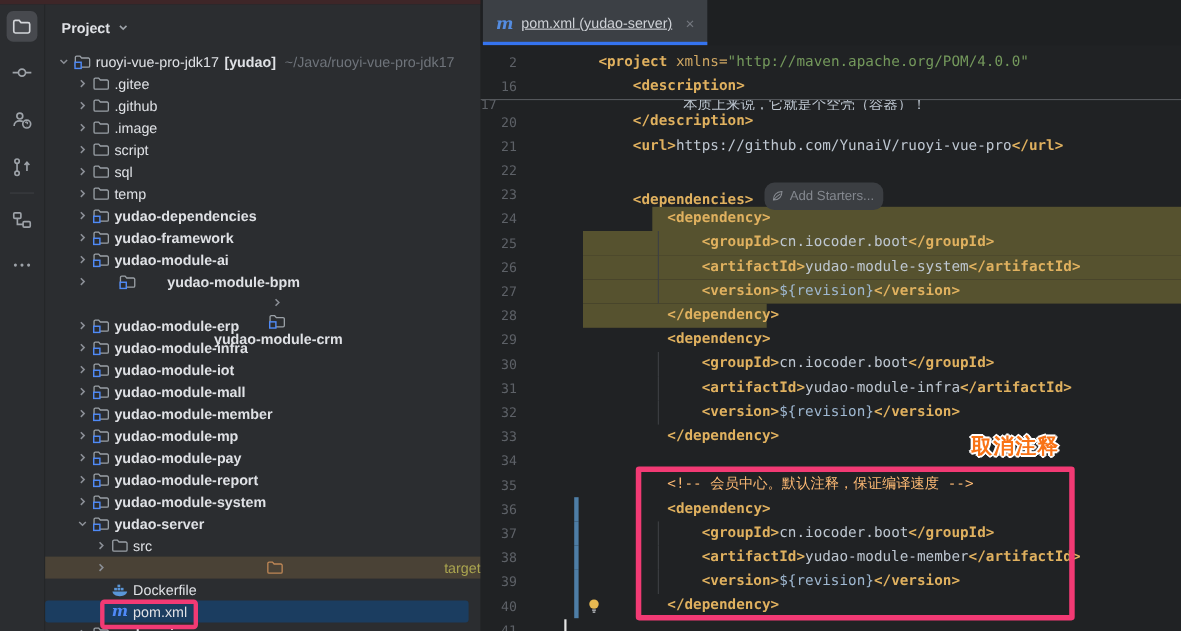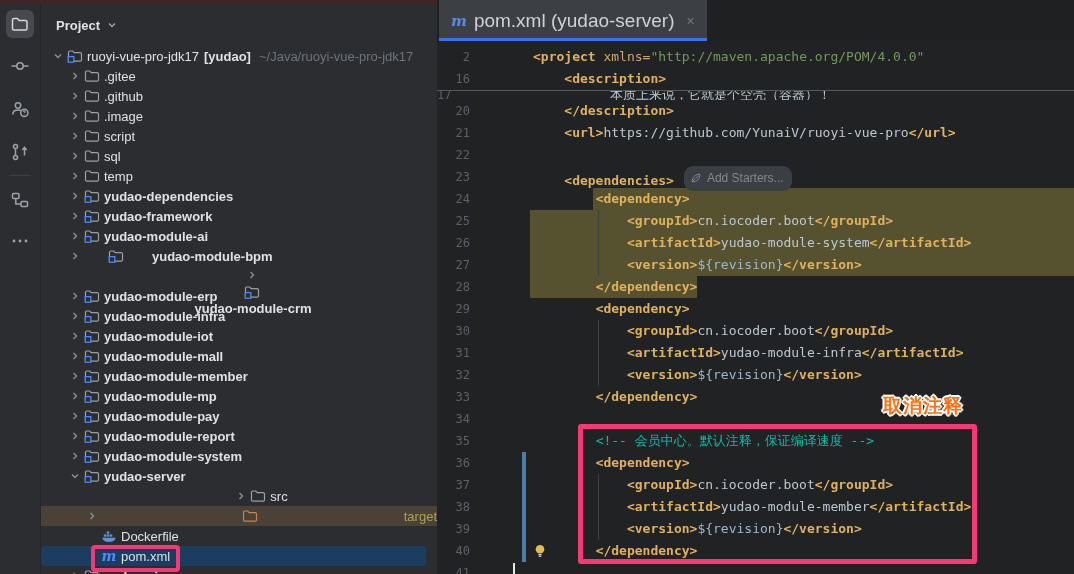--- a/index.html
+++ b/index.html
@@ -34,44 +34,44 @@
   .tpath{color:#6f747b;margin-left:8px;}
   .m-glyph{font-family:"DejaVu Serif",serif;font-style:italic;font-weight:bold;color:#4f8af7;font-size:14px;line-height:14px;}
   .tree-annotation-box{position:absolute;left:50px;top:541px;width:89px;height:27px;border:4px solid #f23a74;border-radius:4px;box-sizing:border-box;pointer-events:none;}
 
   
   .editor{position:absolute;left:437px;top:0;width:637px;height:574px;background:#202224;}
   .tab-bar{position:absolute;left:0;top:0;width:100%;height:41px;background:#1e2022;}
   .tab{position:absolute;left:2px;top:0;height:41px;background:#3c4045;display:flex;align-items:center;padding:0 12px;box-sizing:border-box;}
   .tab .tab-underline{position:absolute;left:0;bottom:0;width:100%;height:3px;background:#3574f0;}
   .tab .tab-m{font-family:"DejaVu Serif",serif;font-style:italic;font-weight:bold;color:#548ce0;font-size:15px;margin-right:7px;}
-  .tab .tab-label{color:#ced1d6;font-size:19px;}
+  .tab .tab-label{color:#ced1d6;font-size:13px;text-decoration:underline;}
   .tab .tab-close{color:#73777e;font-size:14px;margin-left:12px;line-height:12px;}
 
   #code{position:absolute;left:0;top:46px;width:100%;font-family:"DejaVu Sans Mono",monospace;font-size:13px;}
   .cl{position:relative;height:22px;line-height:22px;white-space:pre;}
   .cl.sliver{height:9px;overflow:hidden;border-top:1px solid #54575b;}
   .cl.sliver .ctext,.cl.sliver .cnum{position:relative;top:-7px;}
   .cnum{position:absolute;left:0;top:0;width:33px;text-align:right;color:#5d6167;font-size:12px;z-index:2;}
-  .ctext{position:absolute;left:96px;top:0;z-index:2;}
+  .ctext{position:absolute;left:107px;top:0;z-index:2;}
   .csel{position:absolute;top:0;bottom:0;background:#56522f;z-index:0;}
   .csel.full{left:93px;right:0;}
   .csel.fromtext{left:calc(93px + 8ch);right:0;}
   .csel.text{left:93px;width:167px;}
   .cguide{position:absolute;top:0;bottom:0;left:calc(93px + 8ch + 5px);width:1px;background:#3d4044;z-index:1;}
   .cbar{position:absolute;left:85px;top:0;bottom:0;width:4px;background:#4e7ea6;z-index:3;}
   .cbulb{position:absolute;left:95px;top:3px;width:16px;height:16px;z-index:3;}
   .ccaret{position:absolute;left:76px;top:1px;width:2px;height:20px;background:#e6e6e6;z-index:4;}
 
   .sg-tag{color:#e0b15f;font-weight:bold;}
   .sg-attr{color:#cfa763;}
   .sg-str{color:#74995c;}
   .sg-txt{color:#bec7d1;}
   .sg-var{color:#9fb8d1;}
-  .sg-com{color:#14b8a6;}
+  .sg-com{color:#fdba74;}
 
   .inlay{display:inline-flex;align-items:center;margin-left:10px;padding:1px 8px 2px 6px;background:#3b3e42;border-radius:9px;
          font-family:"Liberation Sans",sans-serif;font-size:12px;color:#84888f;vertical-align:1px;}
   .inlay svg{margin-right:5px;}
 
   
   .code-annotation-box{position:absolute;left:141px;top:424px;width:399px;height:140px;border:5px solid #f23a74;border-radius:3px;box-sizing:border-box;pointer-events:none;z-index:5;}
   .callout{position:absolute;left:446px;top:393px;z-index:6;font-size:19px;font-weight:bold;color:#f97316;letter-spacing:1px;
            text-shadow:-2px 0 0 #fff,2px 0 0 #fff,0 -2px 0 #fff,0 2px 0 #fff,-1px -1px 0 #fff,1px -1px 0 #fff,-1px 1px 0 #fff,1px 1px 0 #fff;}
 </style>
@@ -433,21 +433,21 @@
             </svg>
           </span>
           <span class="ticon">
             <svg viewBox="0 0 16 16" width="16" height="16">
               <path d="M1.5 4.2 a1.2 1.2 0 0 1 1.2-1.2 h3 l1.5 1.7 h6.1 a1.2 1.2 0 0 1 1.2 1.2 v6 a1.2 1.2 0 0 1-1.2 1.2 h-10.6 a1.2 1.2 0 0 1-1.2-1.2 z" fill="none" stroke="#9aa0a6" stroke-width="1.2"></path>
               <rect x="1.2" y="8.6" width="5.6" height="5.6" fill="#2b2d30" stroke="#4f8af7" stroke-width="1.3"></rect>
             </svg>
           </span>
           <span class="tlabel bold">yudao-server</span>
         </div>
-        <div class="trow" style="padding-left: 42px; justify-content: center;">
+        <div class="trow" style="padding-left: 42px;">
           <span class="tchev">
             <svg viewBox="0 0 12 12" width="12" height="12">
               <path d="M4.5 3 L7.5 6 L4.5 9" fill="none" stroke="#8b8f96" stroke-width="1.4"></path>
             </svg>
           </span>
           <span class="ticon">
             <svg viewBox="0 0 16 16" width="16" height="16">
               <path d="M1.5 4.2 a1.2 1.2 0 0 1 1.2-1.2 h3 l1.5 1.7 h6.1 a1.2 1.2 0 0 1 1.2 1.2 v6 a1.2 1.2 0 0 1-1.2 1.2 h-10.6 a1.2 1.2 0 0 1-1.2-1.2 z" fill="none" stroke="#9aa0a6" stroke-width="1.2"></path>
             </svg>
           </span>

